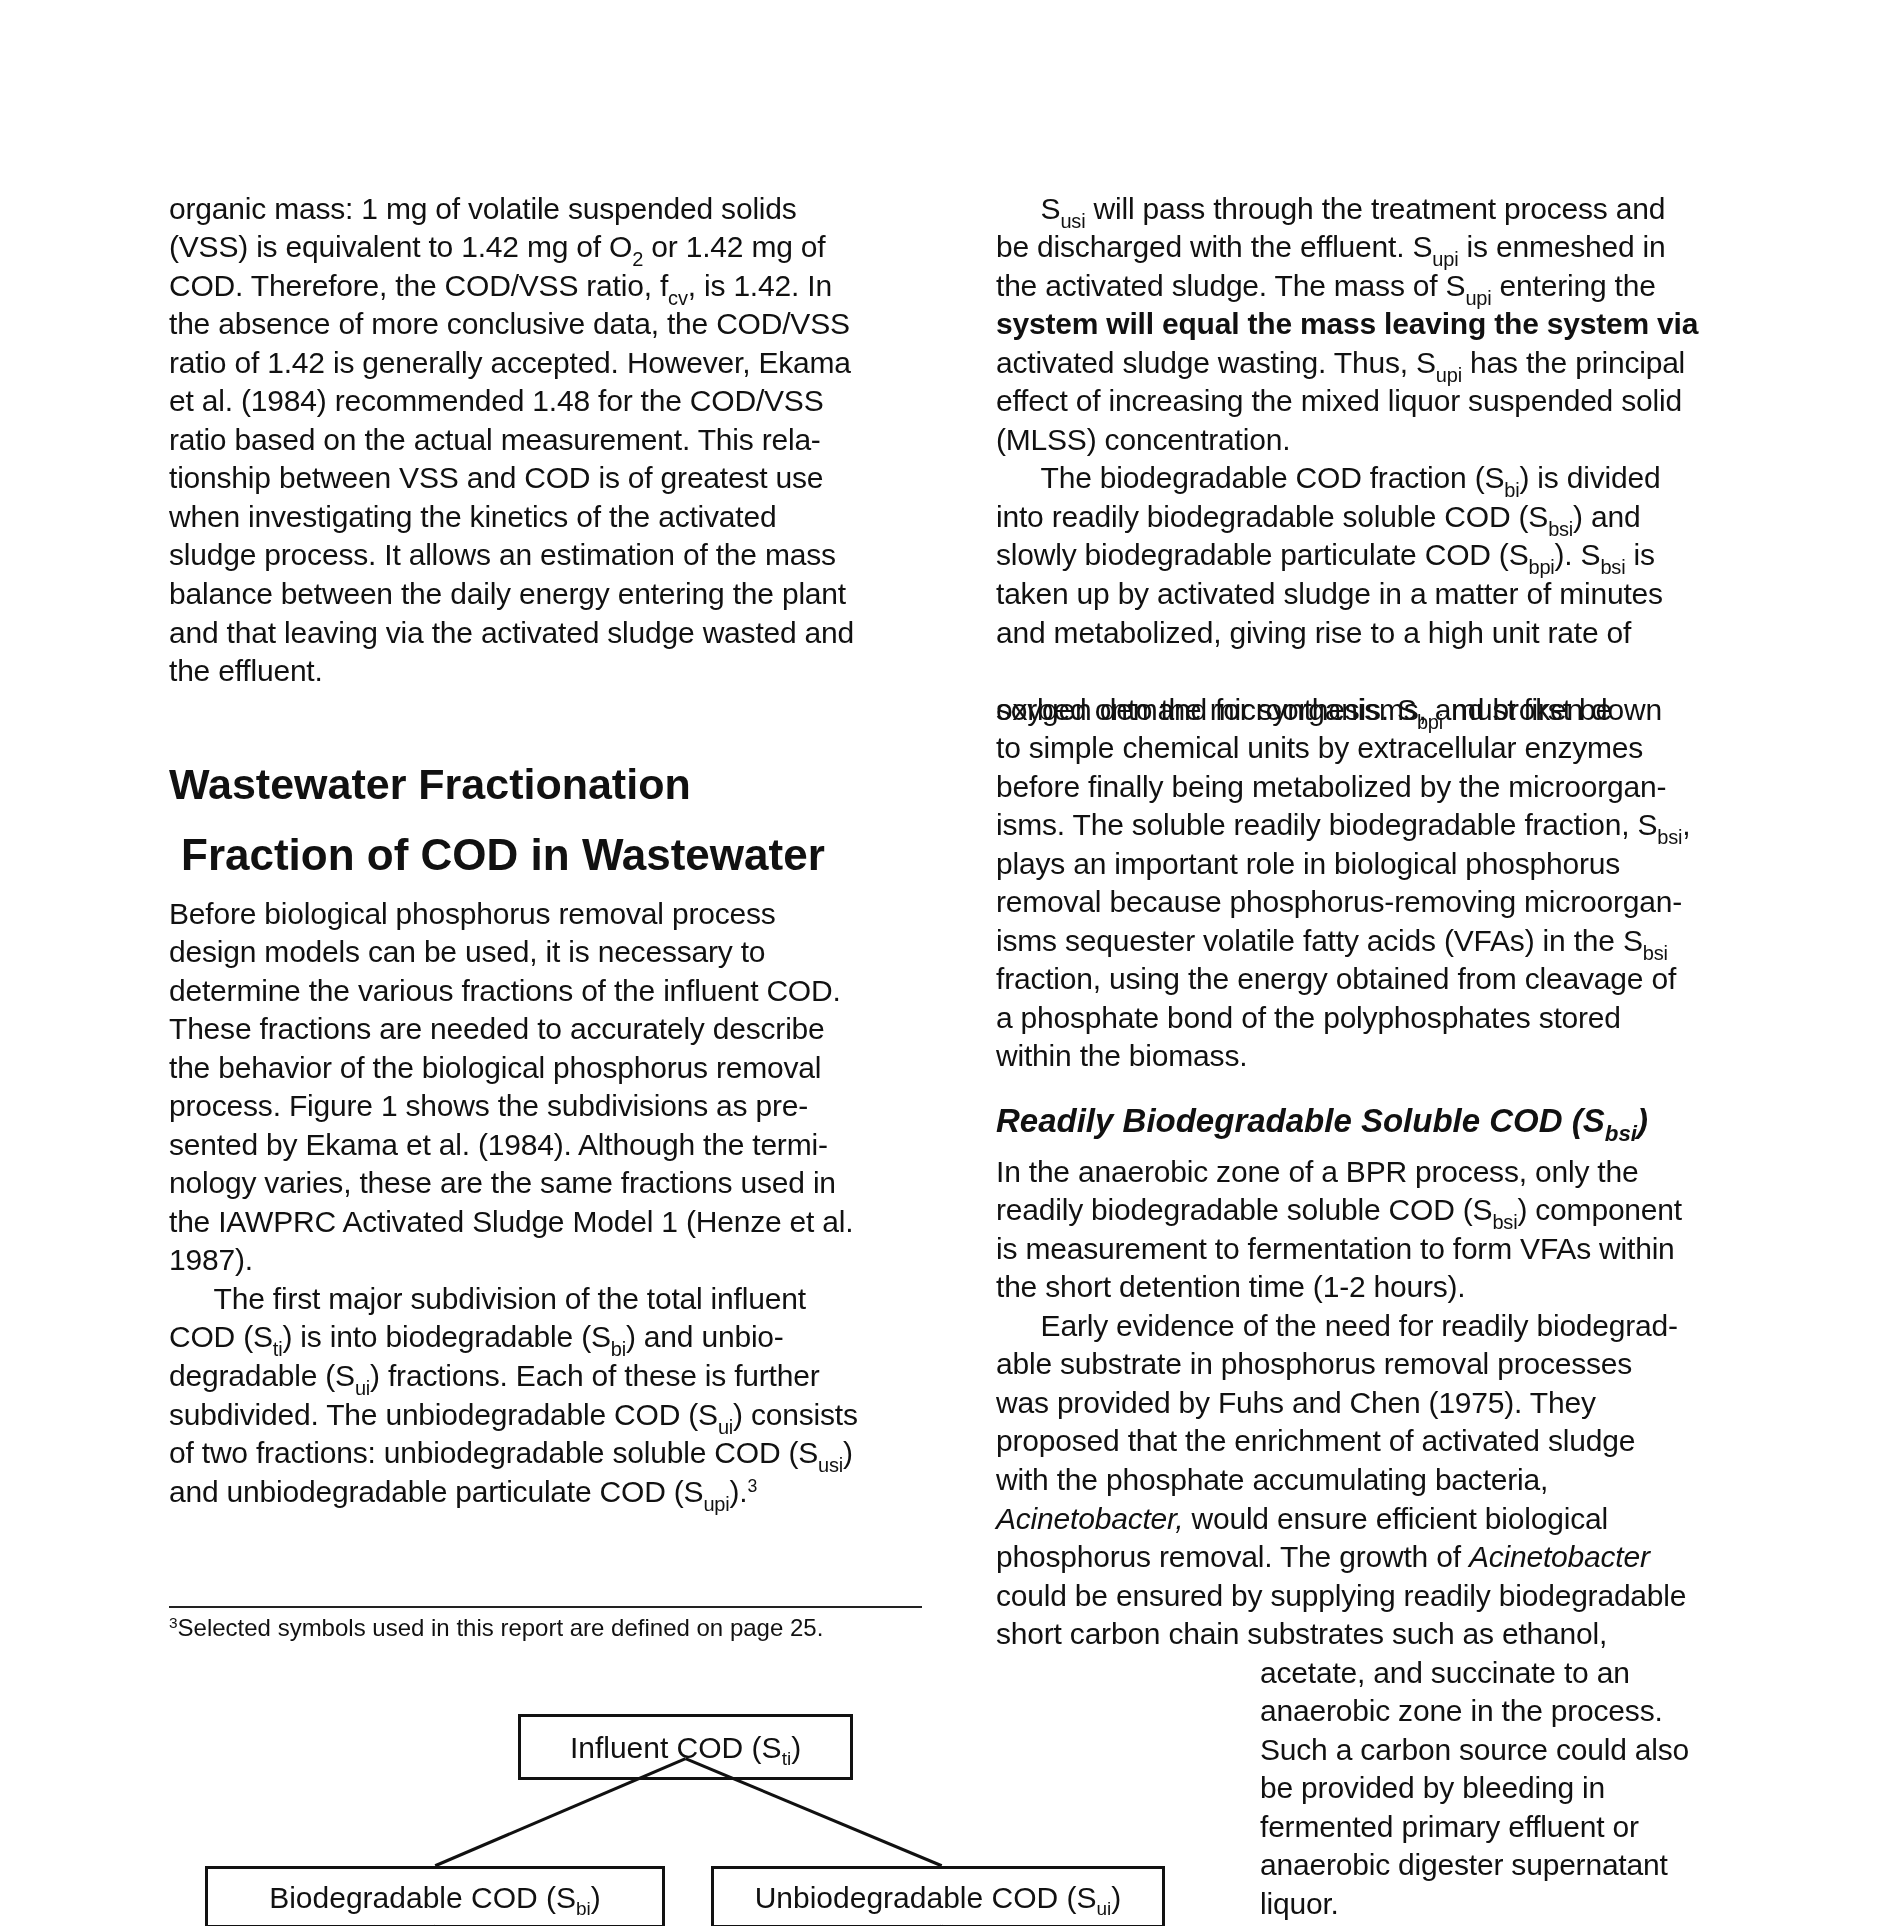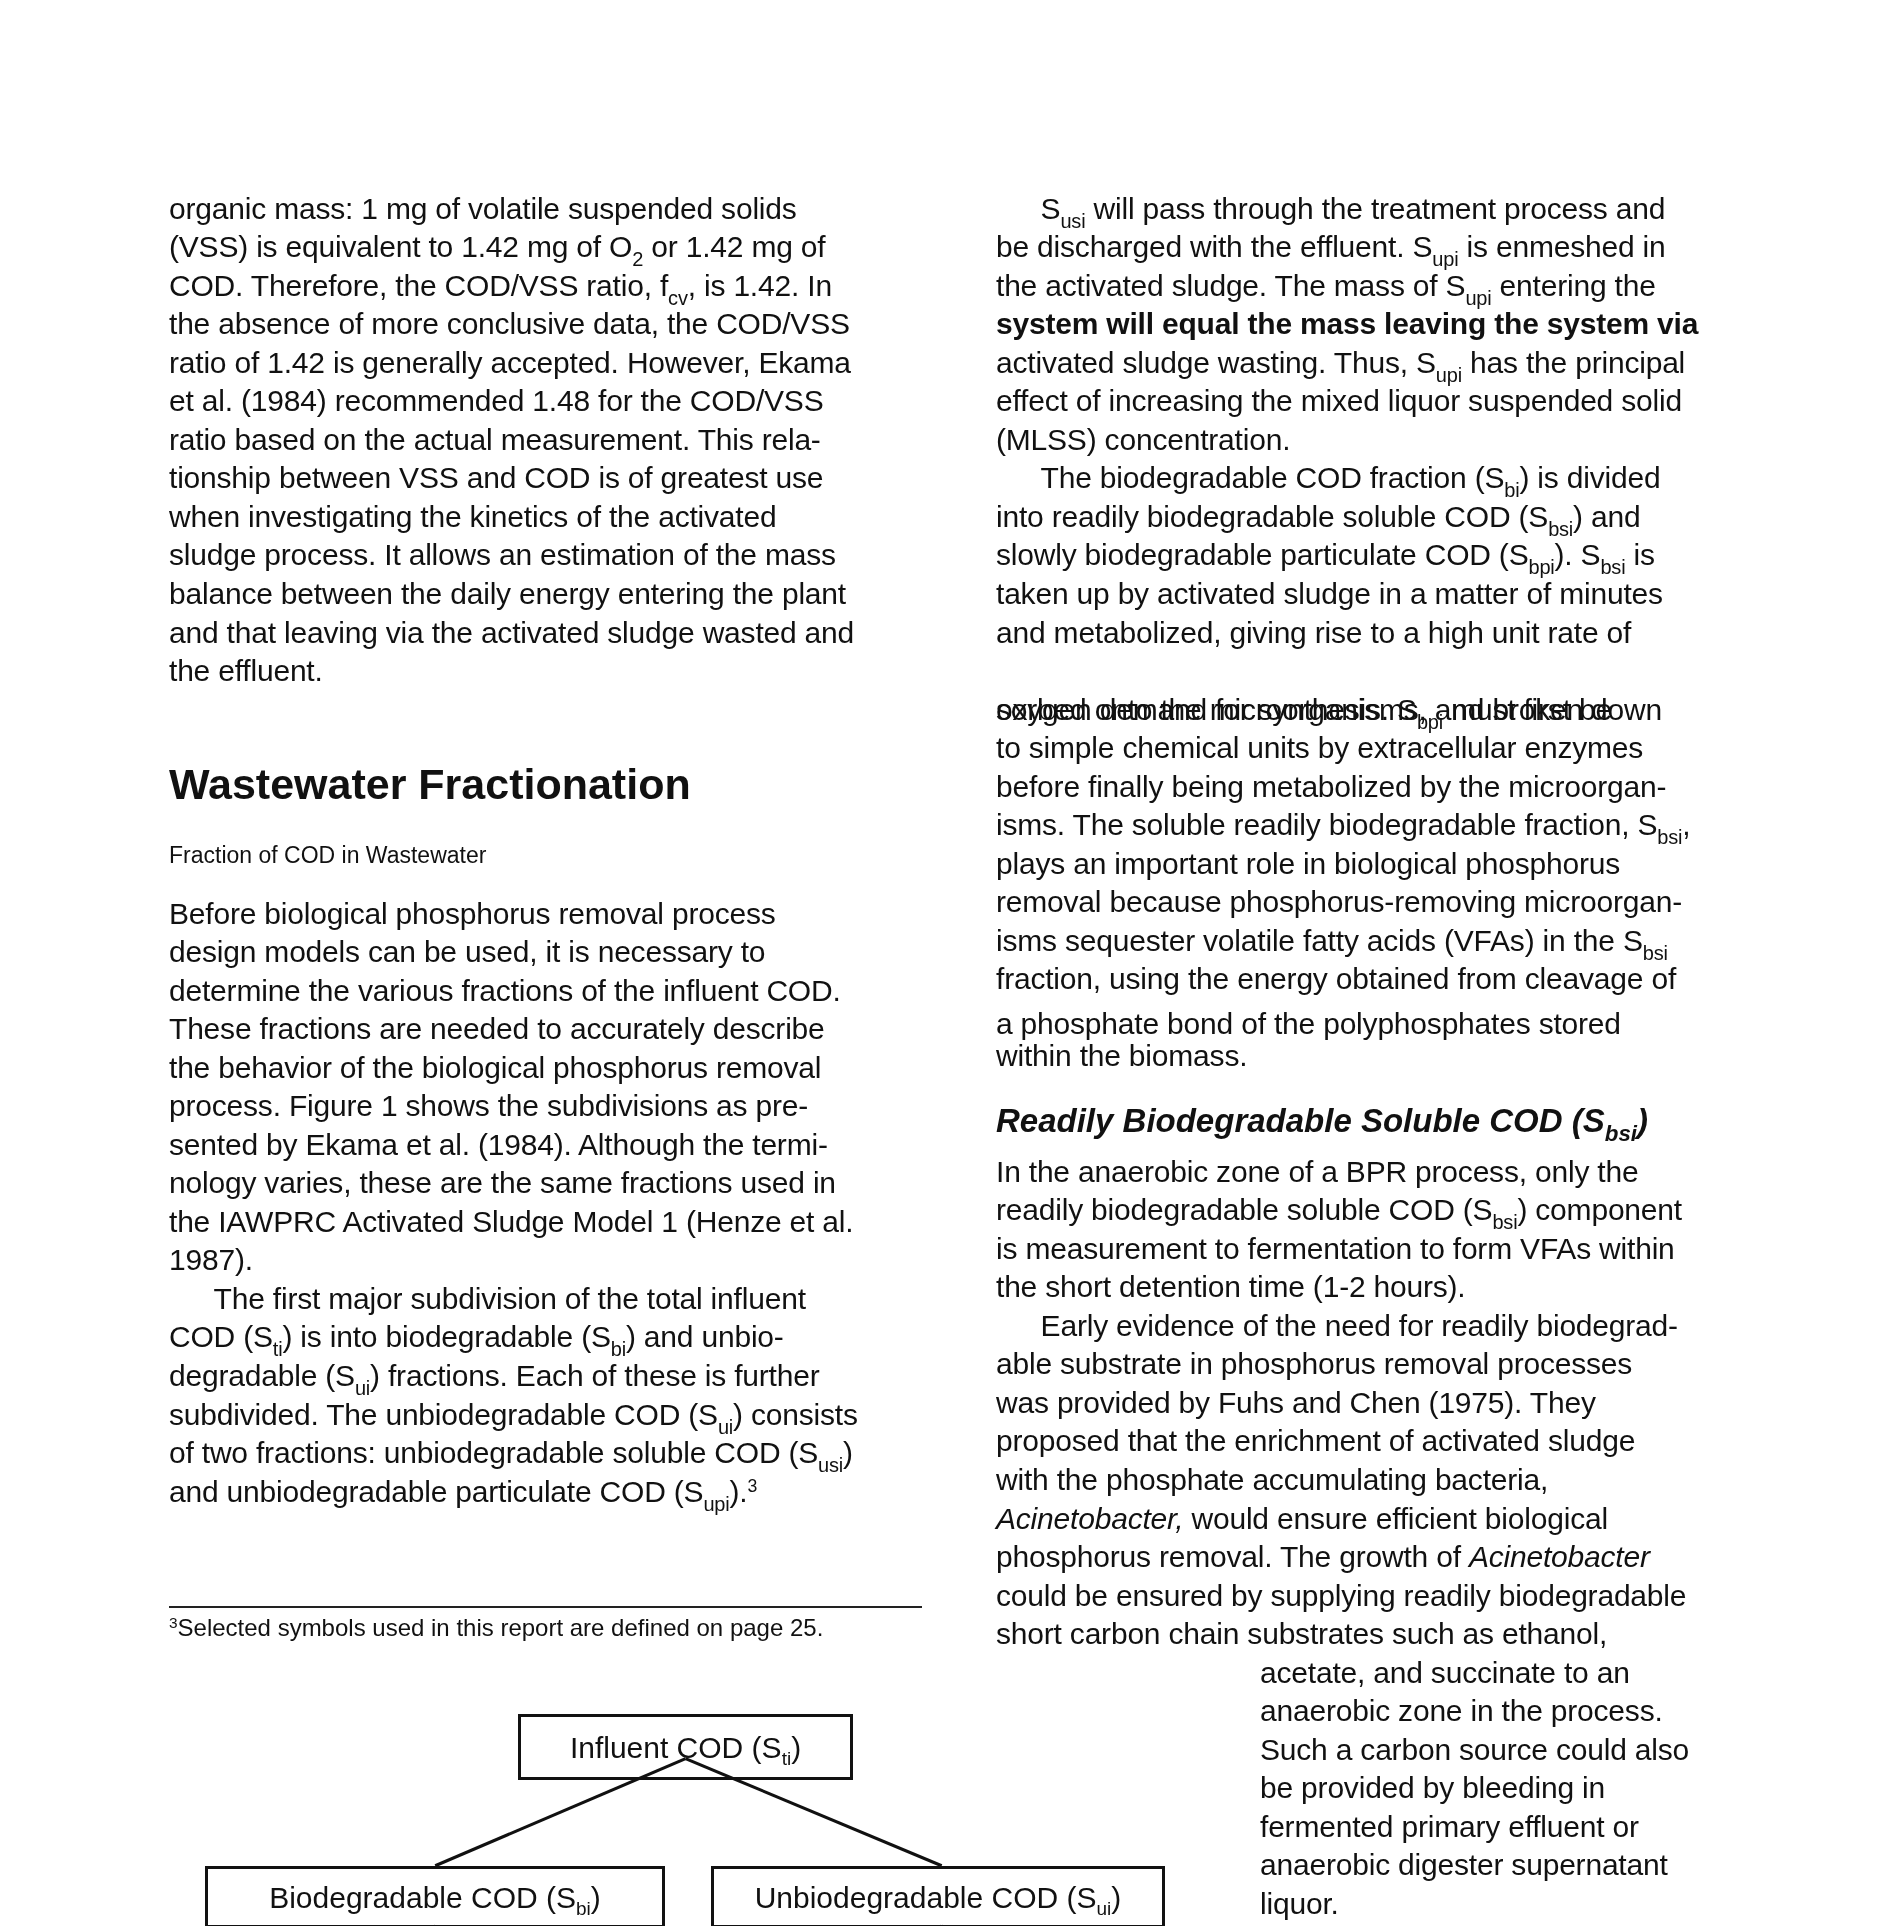--- a/index.html
+++ b/index.html
@@ -2,21 +2,21 @@
 <html style="font-size:6.2px"><head>
 <meta charset="utf-8">
 <style>
   html,body{margin:0;padding:0;background:#fff;}
   body{width:1898px;height:2462px;position:relative;overflow:hidden;font-family:"Liberation Sans",sans-serif;color:#111;}
   .line{position:absolute;white-space:nowrap;font-size:30px;line-height:39px;letter-spacing:-0.2px;}
   .line sub{font-size:20px;vertical-align:-8.5px;line-height:0;}
   .line i{font-style:italic;}
   .line sup{font-size:17.7px;vertical-align:10px;line-height:0;}
   .h1{position:absolute;font-weight:bold;font-size:43px;line-height:50px;white-space:nowrap;}
-  .h2{position:absolute;font-weight:normal;font-size:23px;line-height:42px;white-space:nowrap;}
+  .h2{position:absolute;font-weight:bold;font-size:44px;line-height:42px;white-space:nowrap;margin-left:12px;}
   .h3{position:absolute;font-weight:bold;font-style:italic;font-size:33px;line-height:42px;white-space:nowrap;}
   .h3 sub{font-size:22.3px;vertical-align:-8.5px;line-height:0;}
   .fn{position:absolute;font-size:24px;line-height:31px;white-space:nowrap;}
   .fn sup{font-size:15.4px;vertical-align:8.5px;line-height:0;}
   .rule{position:absolute;left:169px;top:1606px;width:753px;height:1.5px;background:#222;}
   .box{position:absolute;border:3.1px solid #111;box-sizing:border-box;display:flex;align-items:center;justify-content:center;text-align:center;font-size:30px;line-height:35px;}
   .box sub{font-size:19px;vertical-align:-7px;line-height:0;}
   svg.conn{position:absolute;left:0;top:0;}
 </style>
 </head>
@@ -78,21 +78,21 @@
     <div class="line" style="left: 996px; top: 613px;"><span>and metabolized, giving rise to a high unit rate of</span></div>
     <div class="line" style="left: 996px; top: 651px; margin-top: 39px;"><span>oxygen demand for synthesis. S</span><sub>bpi</sub><span> must first be</span></div>
     <div class="line" style="left: 996px; top: 690px;"><span>sorbed onto the microorganisms, and broken down</span></div>
     <div class="line" style="left: 996px; top: 728px;"><span>to simple chemical units by extracellular enzymes</span></div>
     <div class="line" style="left: 996px; top: 767px;"><span>before finally being metabolized by the microorgan-</span></div>
     <div class="line" style="left: 996px; top: 805px;"><span>isms. The soluble readily biodegradable fraction, S</span><sub>bsi</sub><span>,</span></div>
     <div class="line" style="left: 996px; top: 844px;"><span>plays an important role in biological phosphorus</span></div>
     <div class="line" style="left: 996px; top: 882px;"><span>removal because phosphorus-removing microorgan-</span></div>
     <div class="line" style="left: 996px; top: 921px;"><span>isms sequester volatile fatty acids (VFAs) in the S</span><sub>bsi</sub></div>
     <div class="line" style="left: 996px; top: 959px;"><span>fraction, using the energy obtained from cleavage of</span></div>
-    <div class="line" style="left: 996px; top: 998px; margin-top: 6px;"><span>a phosphate bond of the polyphosphates stored</span></div>
+    <div class="line" style="left: 996px; top: 998px;"><span>a phosphate bond of the polyphosphates stored</span></div>
     <div class="line" style="left: 996px; top: 1036px;"><span>within the biomass.</span></div>
   </div>
 <div class="h3" style="left:996px;top:1100px;" id="right-sub"><span>Readily Biodegradable Soluble COD (S</span><sub>bsi</sub><span>)</span></div>
 <div id="right-b">
     <div class="line" style="left: 996px; top: 1152px;"><span>In the anaerobic zone of a BPR process, only the</span></div>
     <div class="line" style="left: 996px; top: 1190px;"><span>readily biodegradable soluble COD (S</span><sub>bsi</sub><span>) component</span></div>
     <div class="line" style="left: 996px; top: 1229px;"><span>is measurement to fermentation to form VFAs within</span></div>
     <div class="line" style="left: 996px; top: 1267px;"><span>the short detention time (1-2 hours).</span></div>
     <div class="line" style="left: 996px; top: 1306px;"><span>  Early evidence of the need for readily biodegrad-</span></div>
     <div class="line" style="left: 996px; top: 1344px;"><span>able substrate in phosphorus removal processes</span></div>

